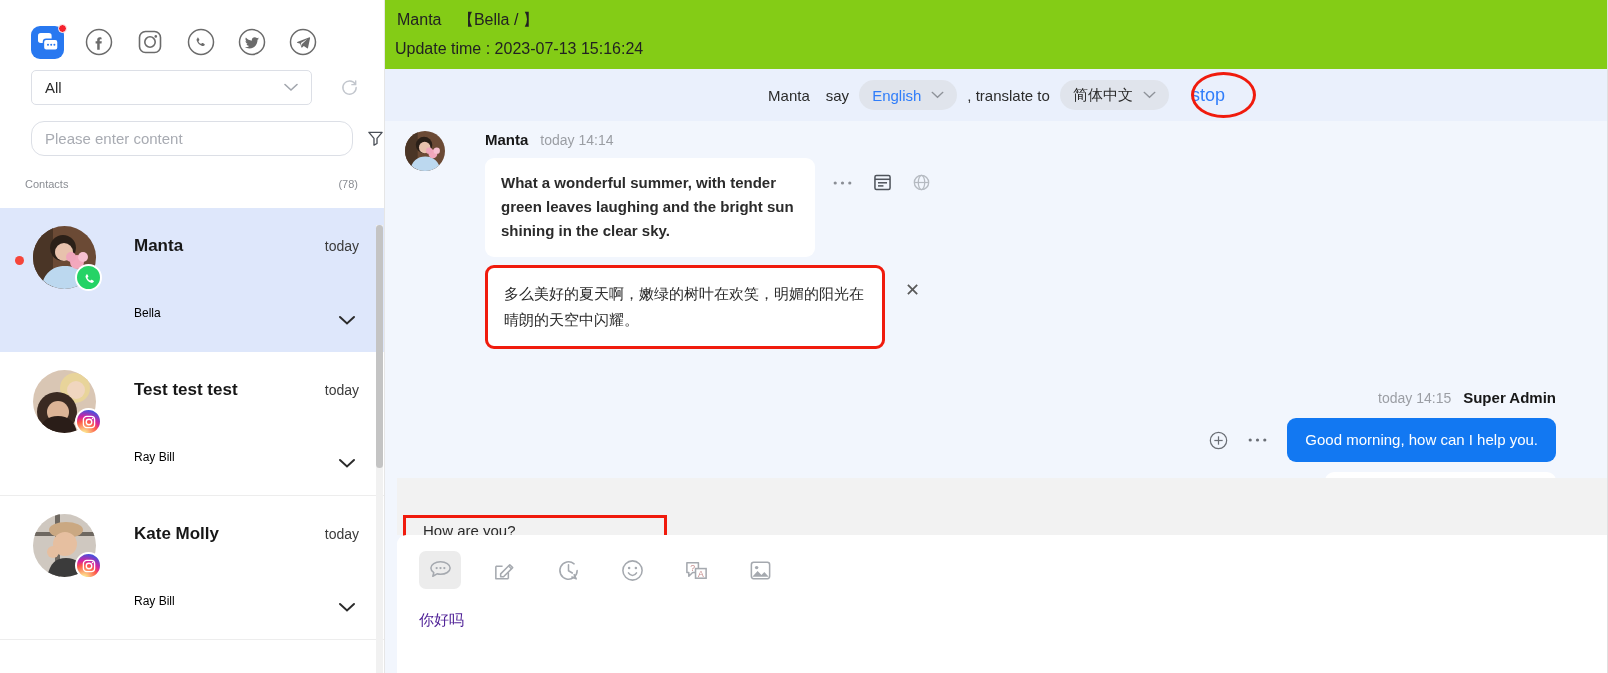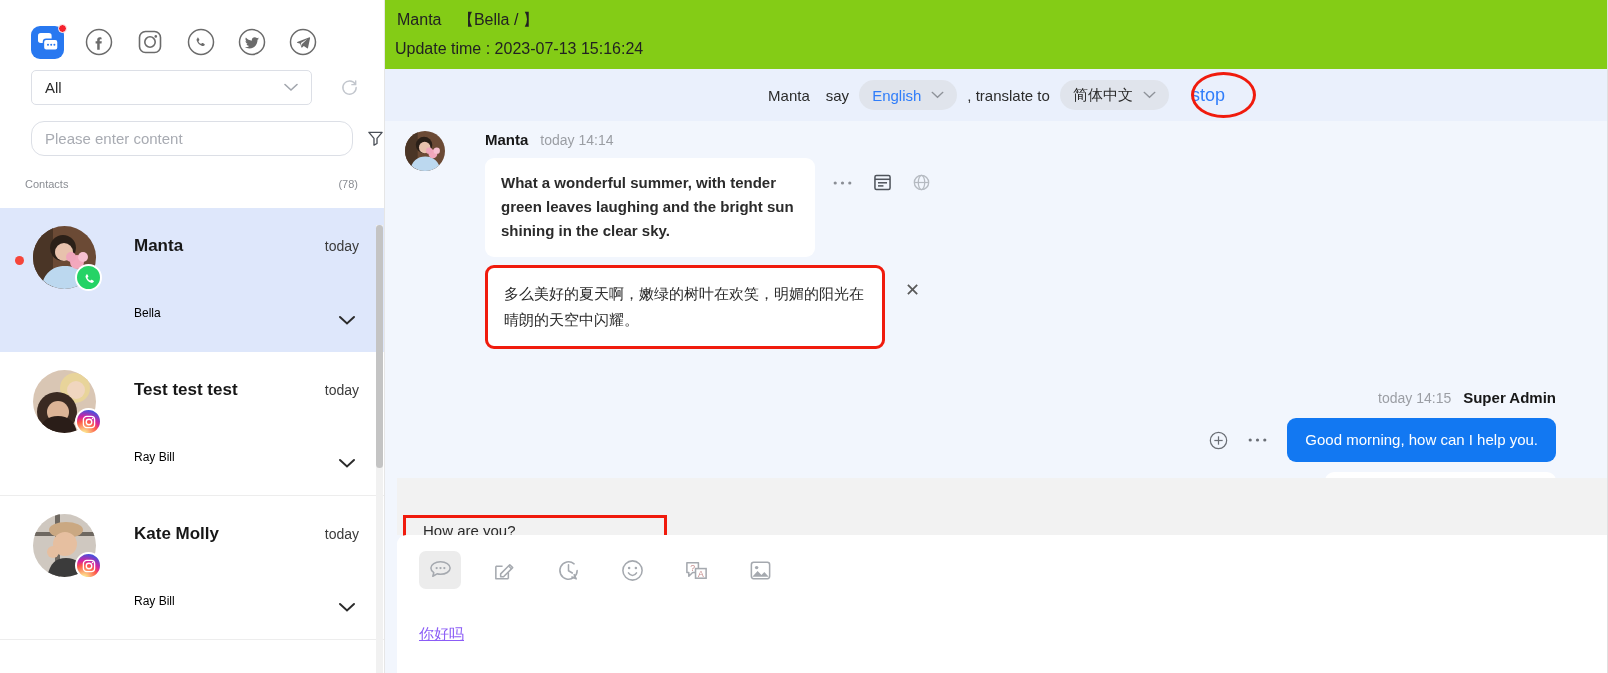--- a/index.html
+++ b/index.html
@@ -260,21 +260,21 @@
     position: relative;
     padding: 16px 0 0 22px;
   }
   .tools { display: flex; align-items: center; gap: 22px; }
   .tool {
     width: 42px; height: 38px; border-radius: 7px;
     display: flex; align-items: center; justify-content: center;
     cursor: pointer;
   }
   .tool.active { background: #ececec; }
-  .draft { margin-top: 36px; font-size: 15px; color: #8b5cf6; text-decoration: underline; }
+  .draft { margin-top: 22px; font-size: 15px; color: #4c1d95; }
   .right-edge { position: absolute; right: 0; top: 0; width: 1px; height: 673px; background: #e0e0e0; }
 </style>
 </head>
 <body>
 
 <div id="app">
 
   <div class="sidebar">
 
     <div class="channel-bar">

